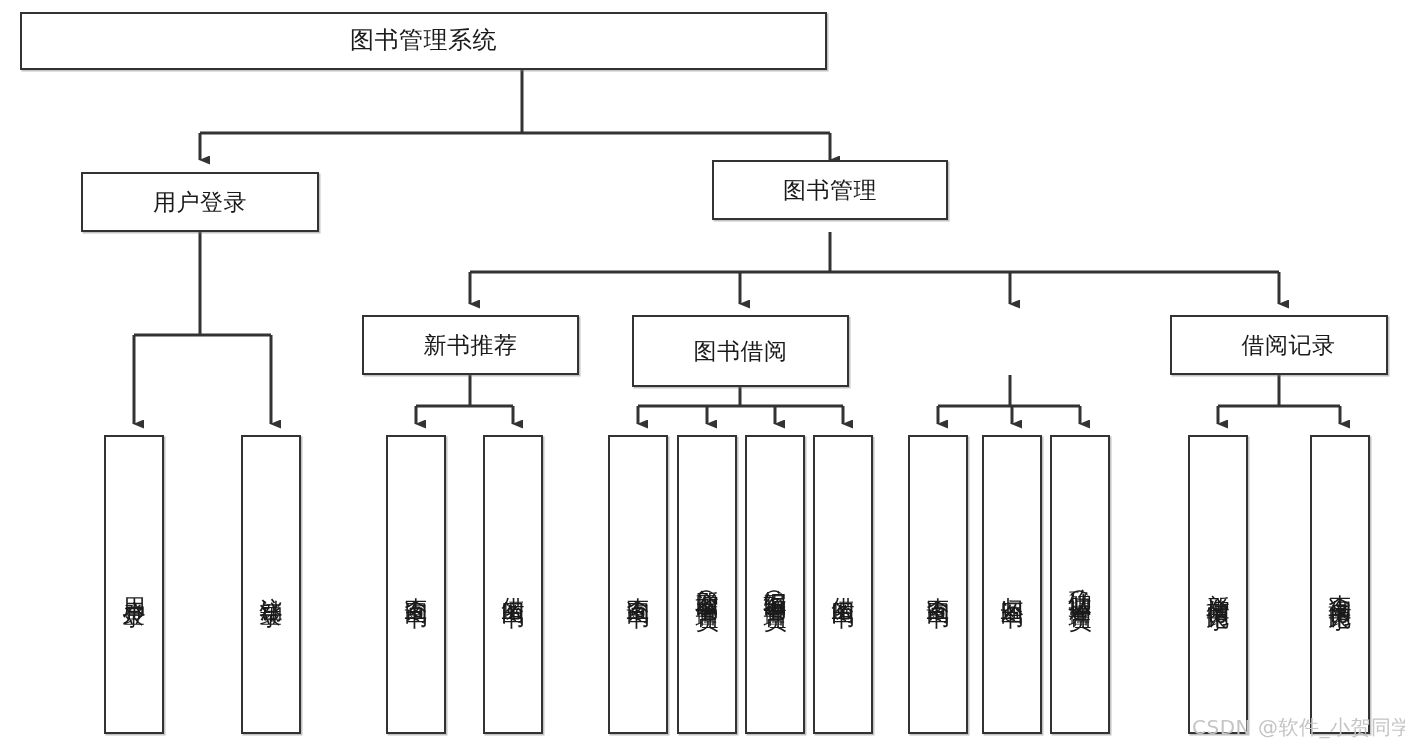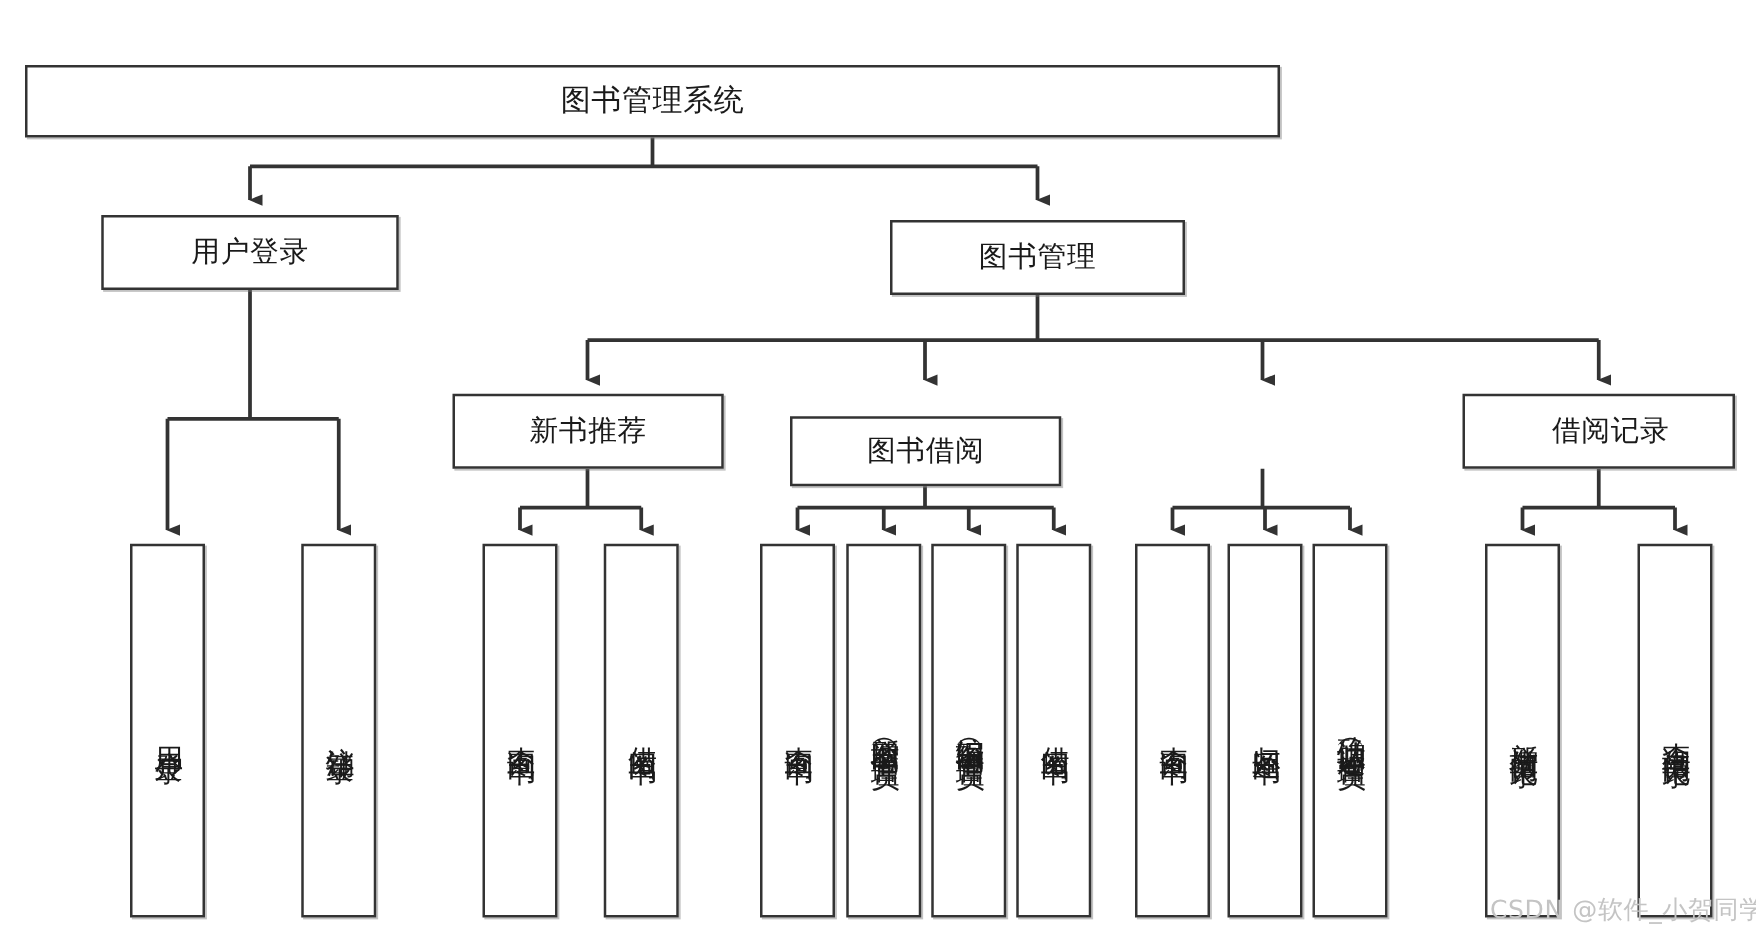--- a/index.html
+++ b/index.html
@@ -117,35 +117,35 @@
       <path d="M1012,406 L1012,424" marker-end="url(#arrowhead)"></path>
       <path d="M1080,406 L1080,424" marker-end="url(#arrowhead)"></path>
 
       <path d="M1279,375 L1279,406"></path>
       <path d="M1218,406 L1340,406"></path>
       <path d="M1218,406 L1218,424" marker-end="url(#arrowhead)"></path>
       <path d="M1340,406 L1340,424" marker-end="url(#arrowhead)"></path>
     </g>
   </svg>
 
-  <div class="node root horizontal" style="left:20px; top:12px; width:1004px; height:58px;margin-top:40px;">
+  <div class="node root horizontal" style="left:20px; top:12px; width:807px; height:58px;">
     <span class="node-label">图书管理系统</span>
   </div>
 
   <div class="node horizontal" style="left:81px; top:172px; width:238px; height:60px;">
     <span class="node-label">用户登录</span>
   </div>
-  <div class="node horizontal" style="left:712px; top:176px; width:236px; height:60px;">
+  <div class="node horizontal" style="left:712px; top:160px; width:236px; height:60px;">
     <span class="node-label">图书管理</span>
   </div>
 
   <div class="node horizontal" style="left:362px; top:315px; width:217px; height:60px;">
     <span class="node-label">新书推荐</span>
   </div>
-  <div class="node horizontal" style="left:632px; top:333px; width:217px; height:56px;align-items:center;">
+  <div class="node horizontal" style="left:632px; top:315px; width:217px; height:72px;align-items:center;">
     <span class="node-label">图书借阅</span>
   </div>
   <div class="node horizontal" style="left:1170px; top:315px; width:218px; height:60px;padding-left:19px;">
     <span class="node-label">借阅记录</span>
   </div>
 
   <div class="node vertical" style="left:104px; top:435px; width:60px; height:299px;">
     <span class="node-label">用户登录</span>
   </div>
   <div class="node vertical" style="left:241px; top:435px; width:60px; height:299px;">

